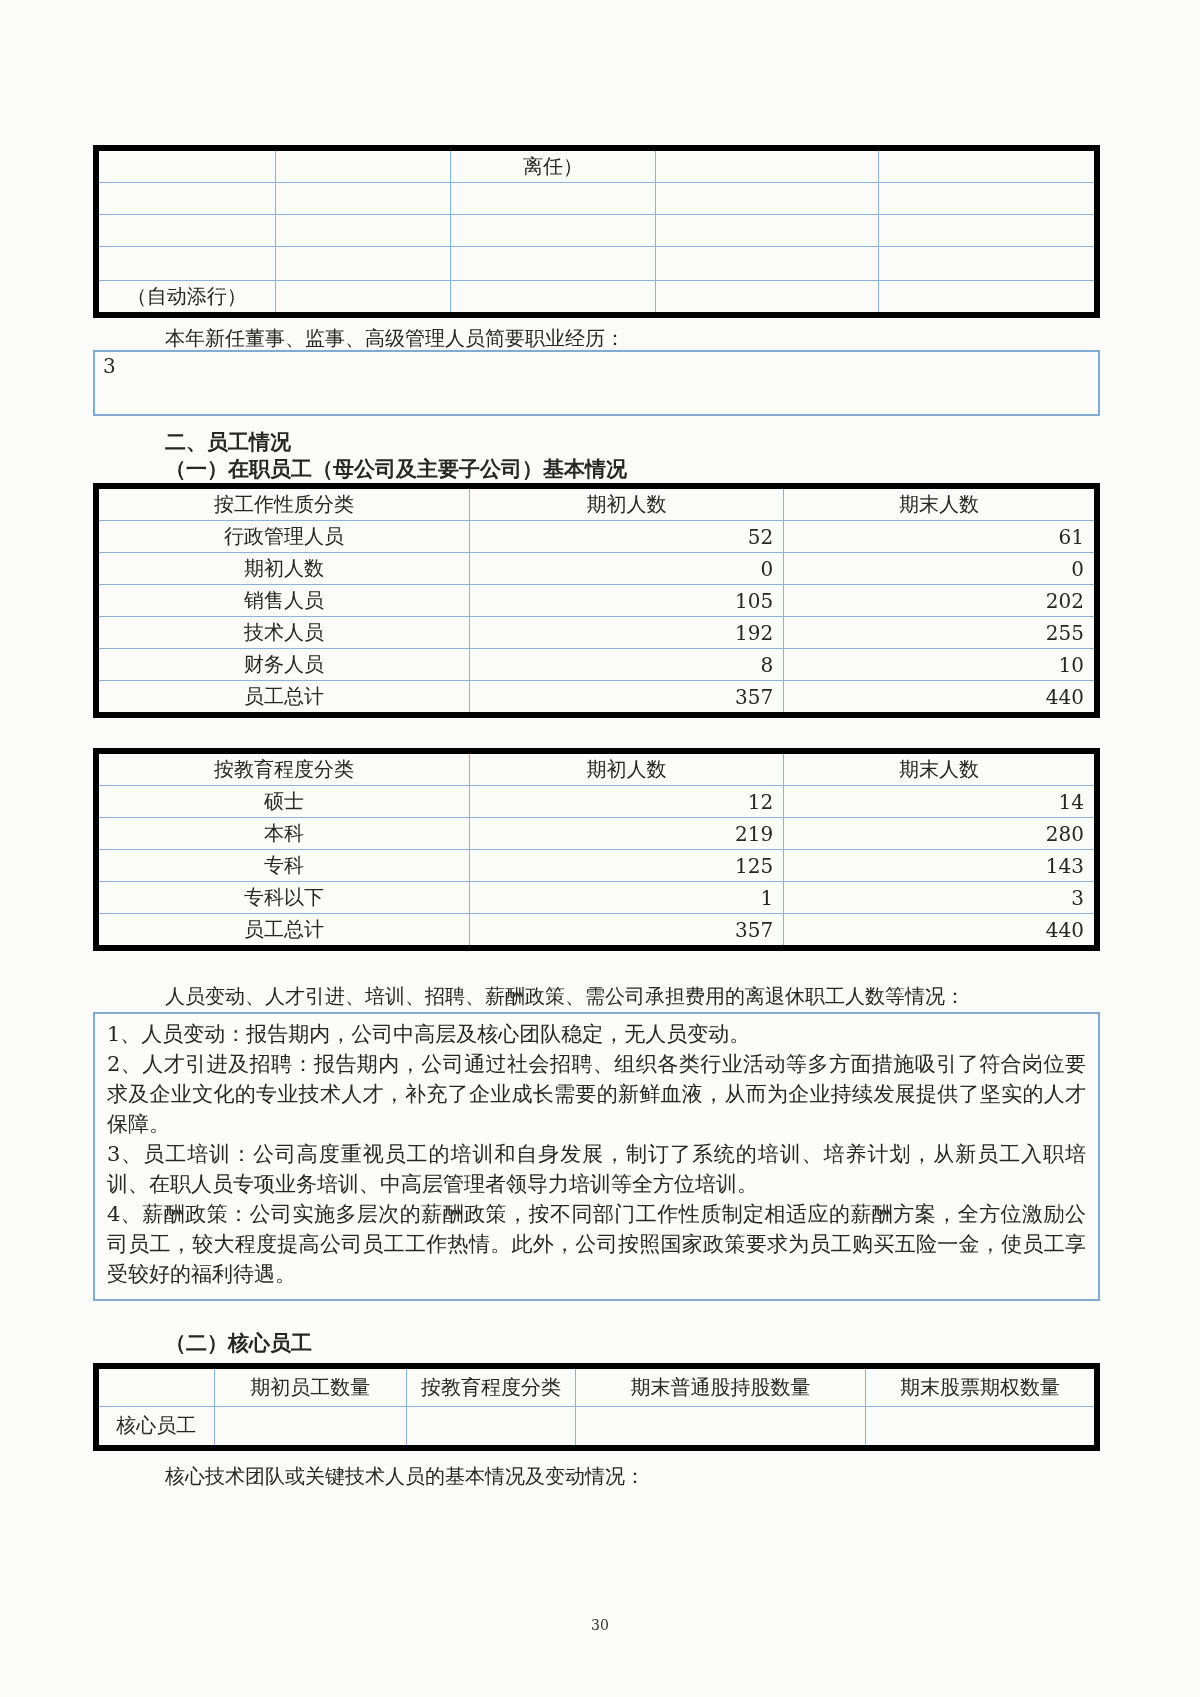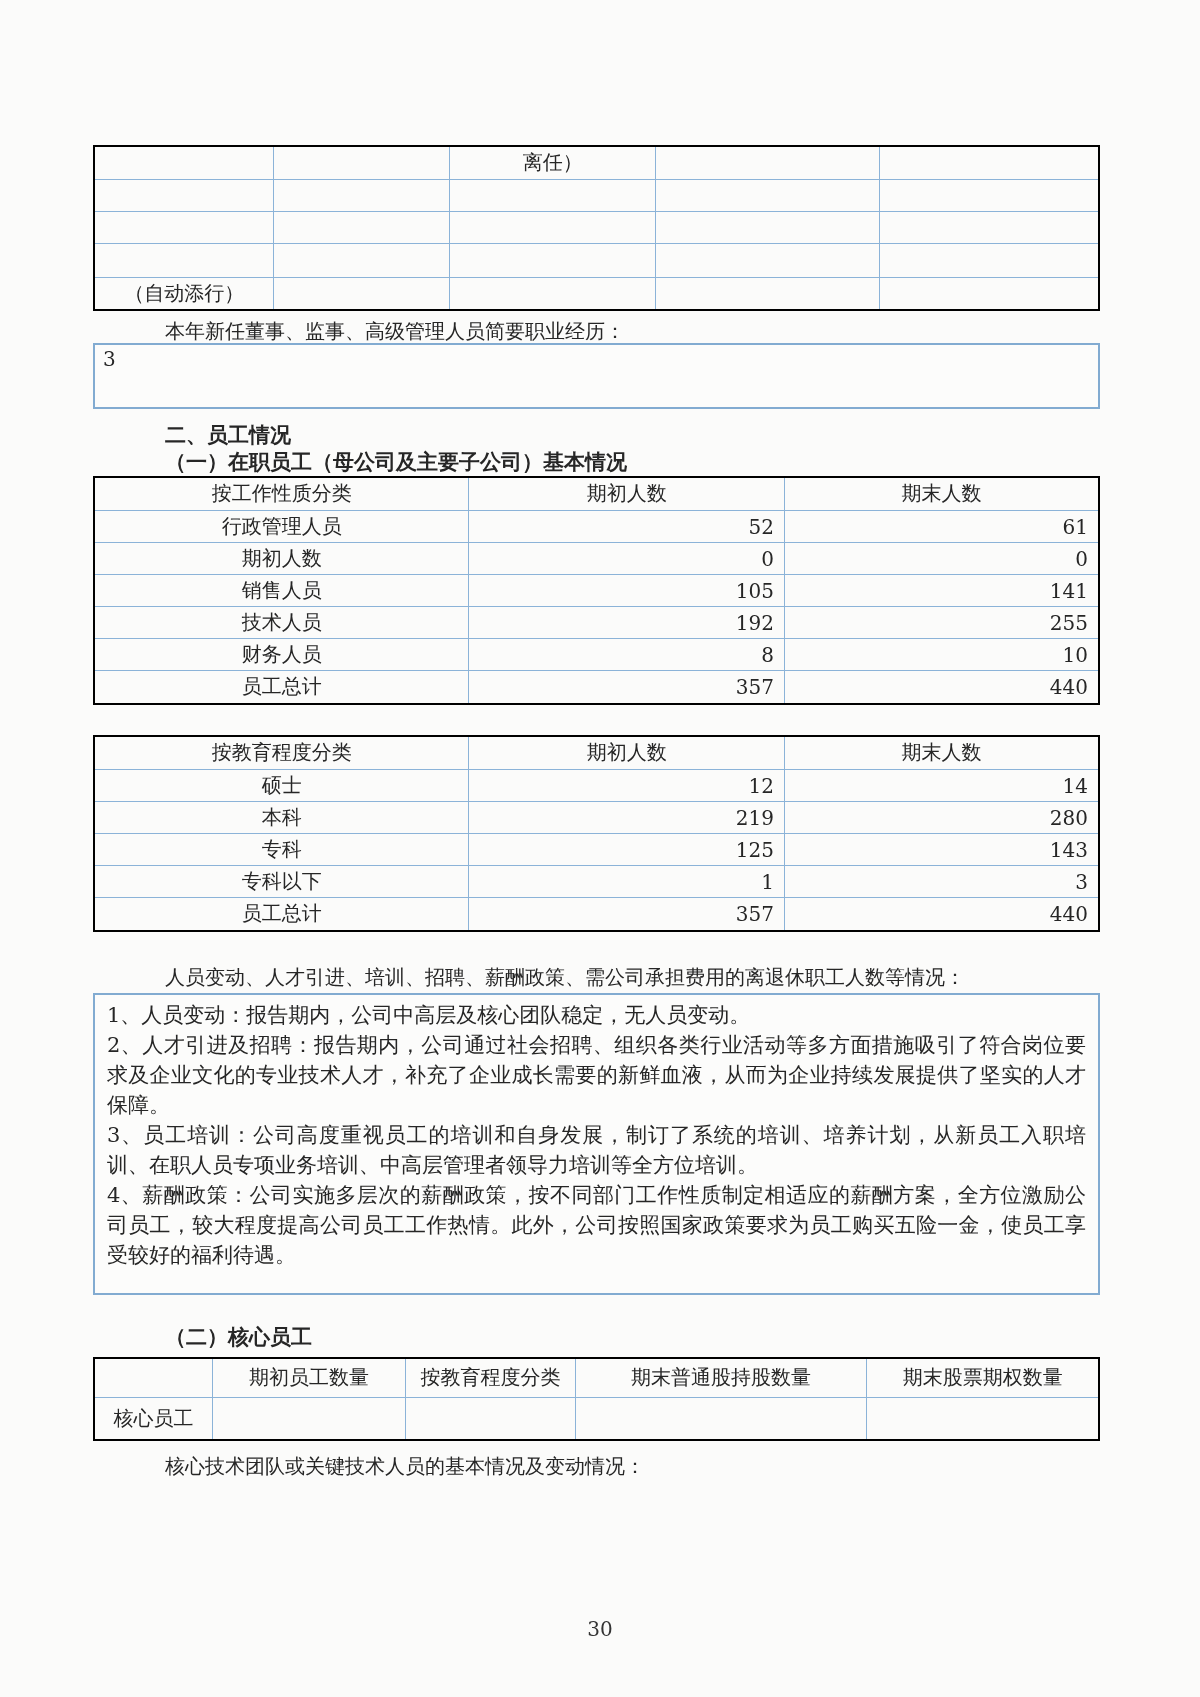--- a/index.html
+++ b/index.html
@@ -22,21 +22,21 @@
   }
   table.blue-table td, table.blue-table th{
     border:1px solid #8bb3d8;
     text-align:center;
     vertical-align:middle;
     padding:2px 4px;
     font-weight:normal;
     overflow:hidden;
     white-space:nowrap;
   }
-  table.blue-table{border:2px solid #000000;}
+  table.blue-table{border:6px solid #000000;}
   .b{font-weight:bold;}
   .num{text-align:right !important;padding-right:10px !important;}
 
   .caption{
     font-size:20px;
     line-height:24px;
     padding-left:72px;
   }
   .heading{
     font-size:21px;
@@ -50,21 +50,21 @@
     background:#fcfcfb;
   }
   .career-box{
     height:58px;
     margin-top:0;
     padding:2px 8px;
     font-size:20px;
   }
   .notes-box{
     margin-top:3px;
-    padding:5px 12px 23px 12px;
+    padding:5px 12px 10px 12px;
     font-size:21px;
     line-height:30px;
     text-align:justify;
   }
   .notes-box .note-item{text-align:justify;}
 
   
   .top-table tr.r-tall{height:33px;}
   .top-table tr.r1{height:32px;}
   .top-table tr.r2{height:32px;}
@@ -83,21 +83,21 @@
   .heading-core{margin-top:30px;}
   .core-table{margin-top:8px;}
   .core-table tr.hd{height:40px;}
   .core-table tr.dr{height:42px;}
   .caption-core{margin-top:12px;line-height:26px;}
 
   .page-number{
     position:absolute;
     left:0;top:1617px;width:1200px;
     text-align:center;
-    font-size:20px;
+    font-size:14px;
     color:#333;
   }
 </style>
 </head>
 <body>
 
 <div class="page">
   <div class="content">
 
     <table class="blue-table top-table">
@@ -173,21 +173,21 @@
         <td class="num">61</td>
       </tr>
       <tr class="dr">
         <td>期初人数</td>
         <td class="num">0</td>
         <td class="num">0</td>
       </tr>
       <tr class="dr">
         <td>销售人员</td>
         <td class="num">105</td>
-        <td class="num">141</td>
+        <td class="num">202</td>
       </tr>
       <tr class="dr">
         <td>技术人员</td>
         <td class="num">192</td>
         <td class="num">255</td>
       </tr>
       <tr class="dr">
         <td>财务人员</td>
         <td class="num">8</td>
         <td class="num">10</td>

